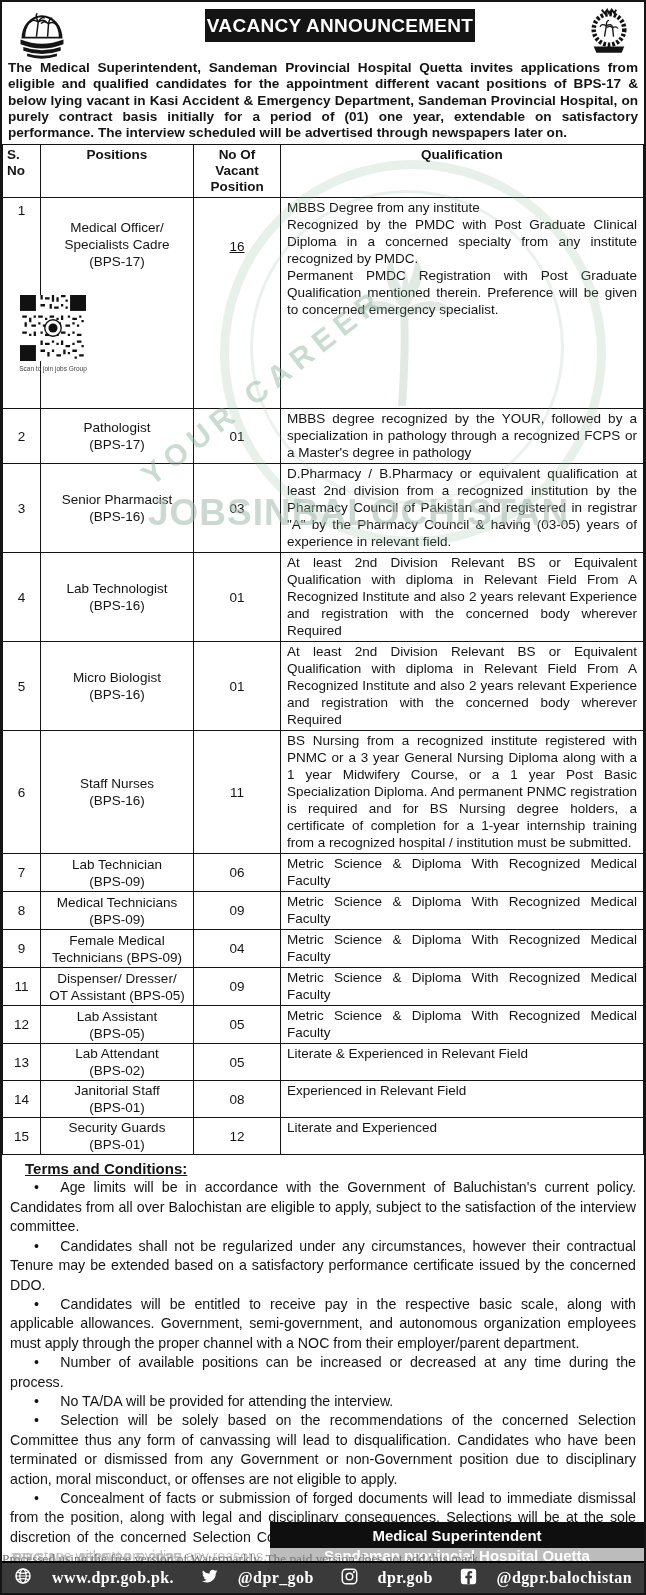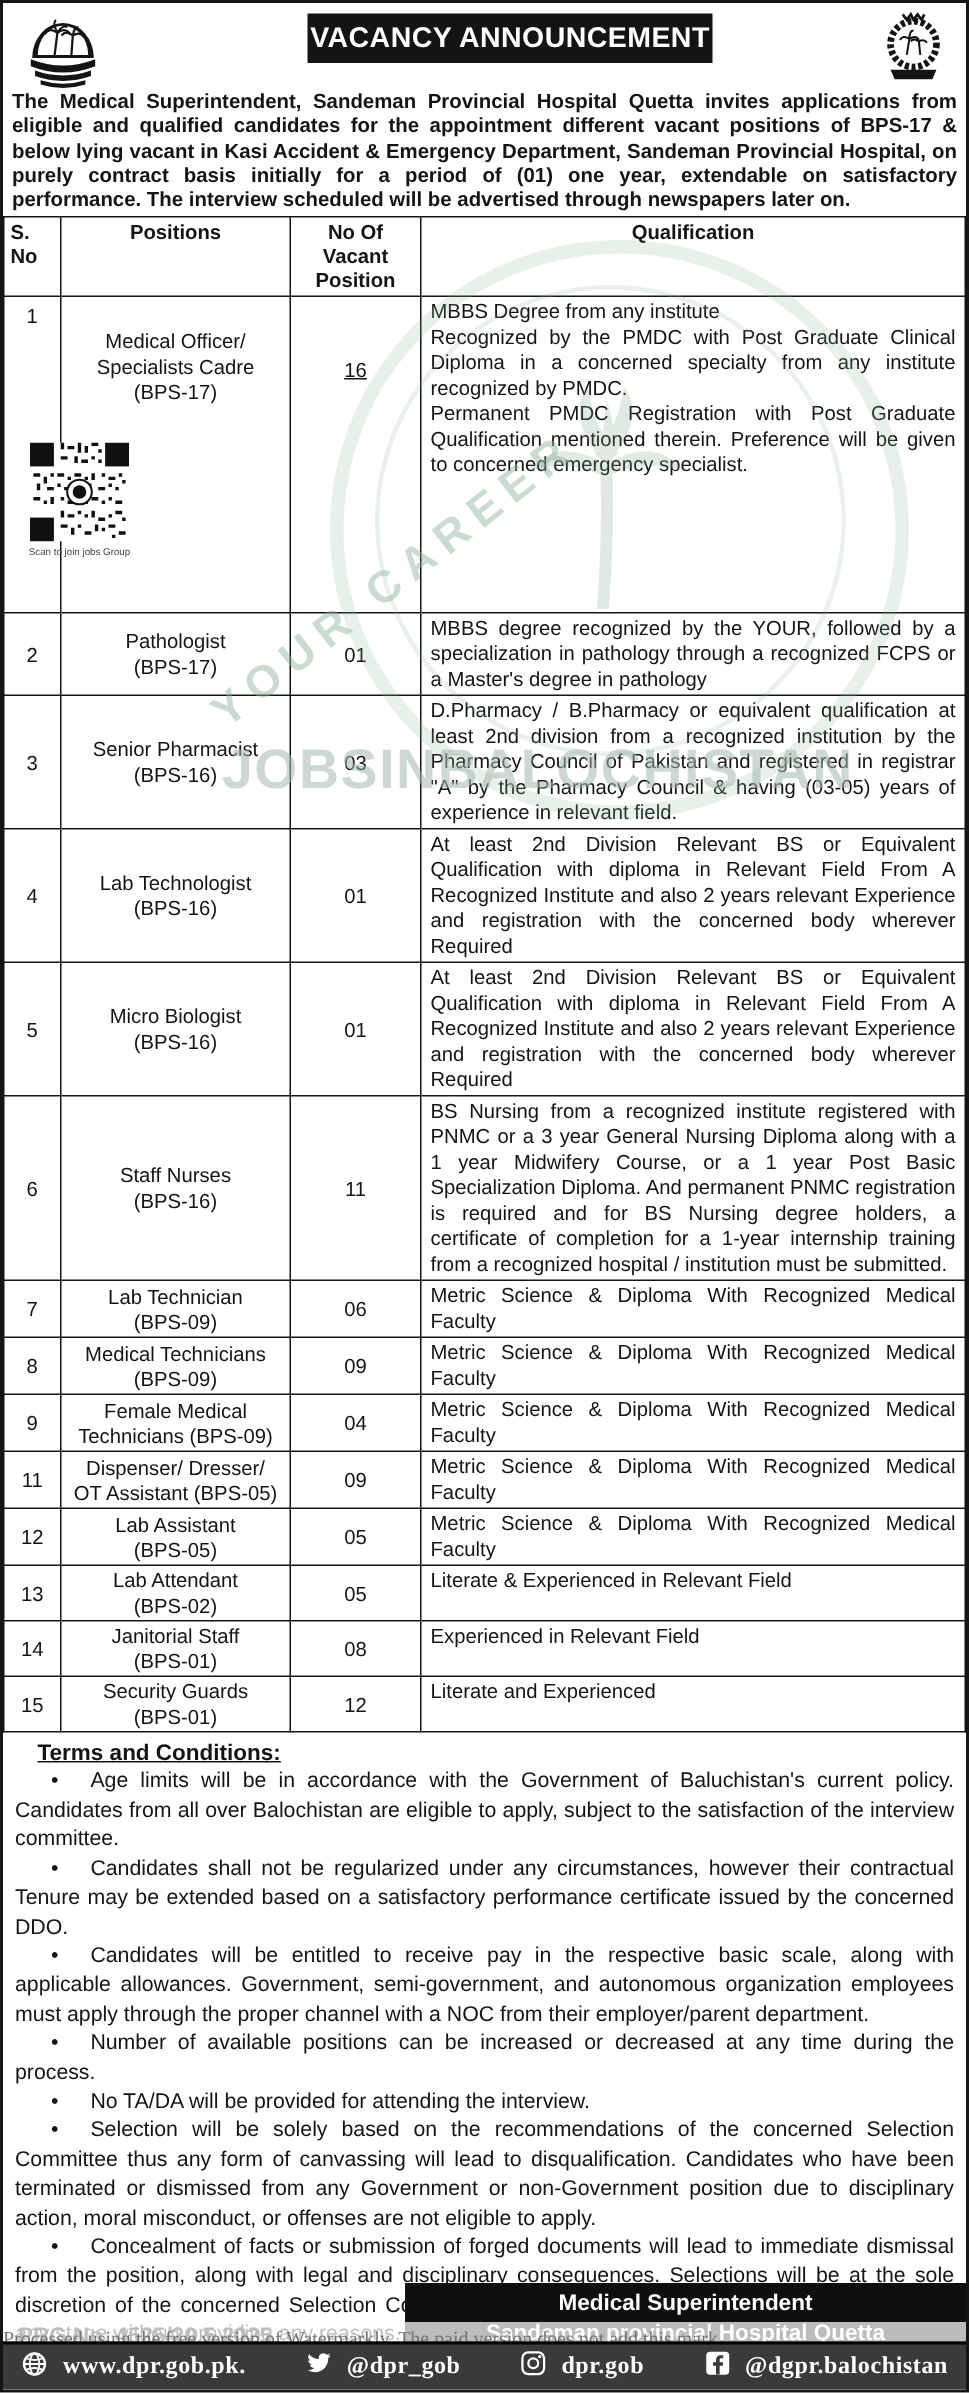--- a/index.html
+++ b/index.html
@@ -38,21 +38,21 @@
   .wm-jobs{position:absolute;left:146px;top:490px;font-size:37px;font-weight:bold;
            color:rgba(163,184,173,.55);letter-spacing:1px;}
   .wm-band{position:absolute;left:0;right:0;bottom:24px;height:21px;background:rgba(255,255,255,.72);
            color:#737373;font-size:13.3px;text-align:left;line-height:21px;z-index:8;white-space:nowrap;overflow:hidden;font-family:Liberation Serif, serif;}
   
   .prg{position:absolute;left:10px;bottom:27px;font-weight:bold;font-size:15px;z-index:3;}
   .sig-box{position:absolute;right:0;bottom:22px;width:374px;background:#0f0f0f;color:#fff;
            text-align:center;font-weight:bold;font-size:15px;line-height:20px;padding:4px 0 5px;z-index:2;margin-top:39px;}
   .social-bar{position:absolute;left:0;right:0;bottom:0;height:30px;background:#3a3a3a;display:flex;
               align-items:center;justify-content:space-between;padding:0 12px;z-index:9;border-top:2px solid #000;}
-  .social-item{display:flex;align-items:center;gap:10px;color:#fff;
+  .social-item{display:flex;align-items:center;gap:20px;color:#fff;
                font-family:"Liberation Serif",serif;font-weight:bold;font-size:16px;letter-spacing:.4px;cursor:pointer;}
   .social-item svg{flex:0 0 auto;}
 </style>
 </head>
 <body>
 
 <div class="page">
 
   <div class="hdr">
     <span class="logo-left">

